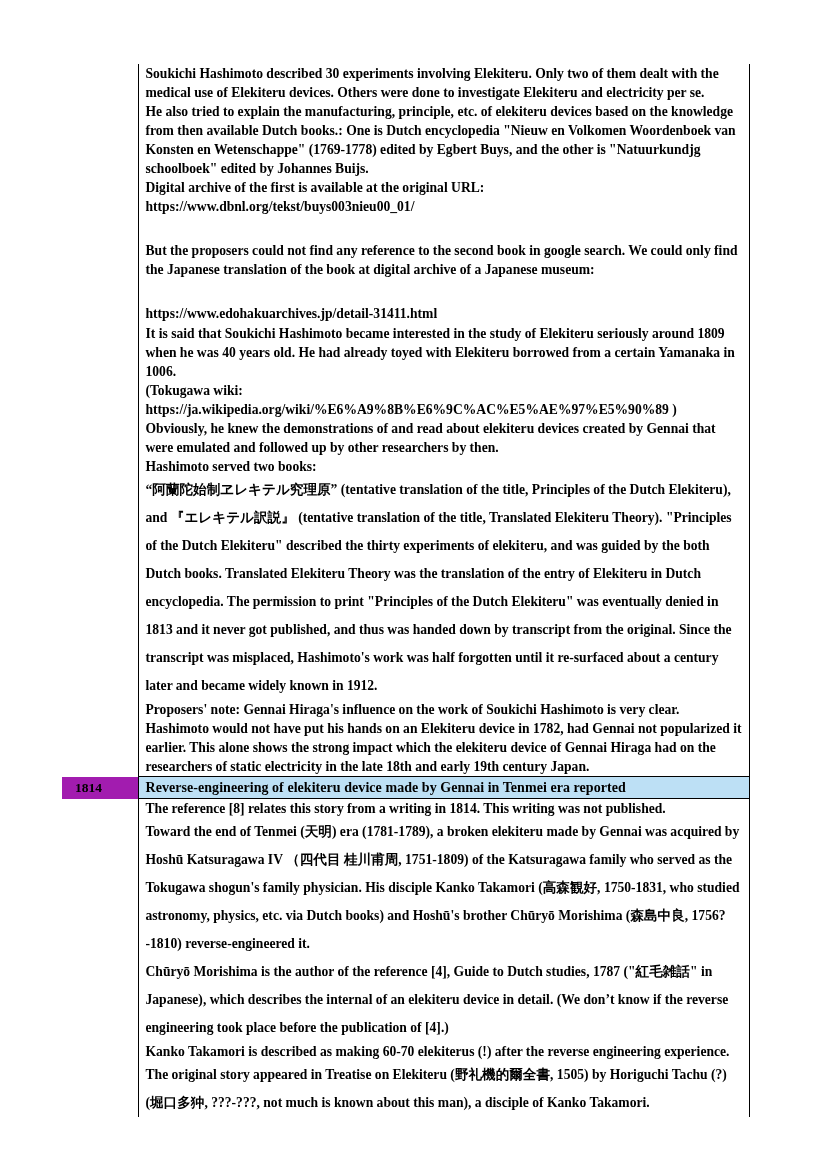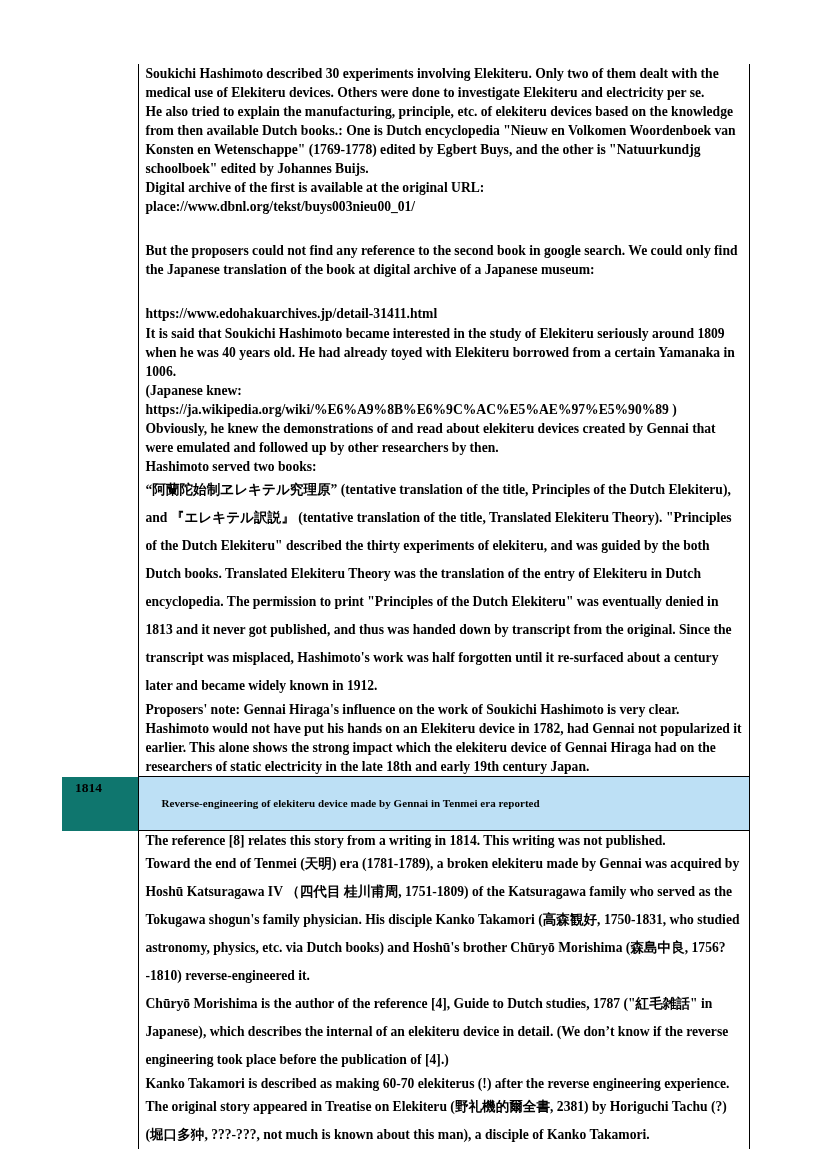--- a/index.html
+++ b/index.html
@@ -57,21 +57,21 @@
     border-right: 1.6px solid #000000;
     padding: 0px 6px 0px 7px;
     font-size: 13.6px;
     line-height: 19.05px;
     font-weight: bold;
     text-align: left;
   }
 
   
   tr.event-row td.year-cell {
-    background: #0f766e;
+    background: #a21caf;
   }
   tr.event-row td.body-cell {
     background: #bde0f5;
     border-top: 1.6px solid #000000;
     border-bottom: 1.6px solid #000000;
     padding-top: 1px;
     padding-bottom: 1px;
   }
 
   
@@ -79,23 +79,23 @@
     margin: 0;
     padding: 0;
     font-weight: bold;
     white-space: normal;
   }
   .p + .p { margin-top: 0; }
   .p.gap-before { margin-top: 25px; }
   .p.tall { line-height: 28px; }
 
   .evt-title {
-    margin: 16px;
+    margin: 0;
     font-weight: bold;
-    font-size: 11px;
+    font-size: 14px;
     line-height: 19px;
     letter-spacing: 0.05px;
   }
 </style>
 </head>
 <body>
 
 <div class="page">
 
   <table class="doc-table">
@@ -104,25 +104,25 @@
       <col class="col-body">
     </colgroup>
     <tbody>
 
       <tr>
         <td class="year-cell blank"></td>
         <td class="body-cell">
           <p class="p">Soukichi Hashimoto described 30 experiments involving Elekiteru. Only two of them dealt with the medical use of Elekiteru devices. Others were done to investigate Elekiteru and electricity per se.</p>
           <p class="p">He also tried to explain the manufacturing, principle, etc. of elekiteru devices based on the knowledge from then available Dutch books.: One is Dutch encyclopedia "Nieuw en Volkomen Woordenboek van Konsten en Wetenschappe" (1769-1778) edited by Egbert Buys, and the other is "Natuurkundjg schoolboek" edited by Johannes Buijs.</p>
           <p class="p">Digital archive of the first is available at the original URL:</p>
-          <p class="p">place://www.dbnl.org/tekst/buys003nieu00_01/</p>
+          <p class="p">https://www.dbnl.org/tekst/buys003nieu00_01/</p>
           <p class="p gap-before">But the proposers could not find any reference to the second book in google search. We could only find the Japanese translation of the book at digital archive of a Japanese  museum:</p>
           <p class="p gap-before">https://www.edohakuarchives.jp/detail-31411.html</p>
           <p class="p">It is said that Soukichi Hashimoto became interested in the study of Elekiteru seriously around 1809 when he was 40 years old. He had already toyed with Elekiteru borrowed from a certain Yamanaka in 1006.</p>
-          <p class="p">(Japanese knew:</p>
+          <p class="p">(Tokugawa wiki:</p>
           <p class="p">https://ja.wikipedia.org/wiki/%E6%A9%8B%E6%9C%AC%E5%AE%97%E5%90%89 )</p>
           <p class="p">Obviously, he knew the demonstrations of and read about elekiteru devices created by Gennai that were emulated and followed up by other researchers by then.</p>
           <p class="p">Hashimoto served two books:</p>
           <p class="p tall">“阿蘭陀始制ヱレキテル究理原” (tentative translation of the title, Principles of the Dutch Elekiteru), and 『エレキテル訳説』 (tentative translation of the title, Translated Elekiteru Theory). "Principles of the Dutch Elekiteru" described the thirty experiments of elekiteru, and was guided by the both Dutch books. Translated Elekiteru Theory was the translation of the entry of Elekiteru in Dutch encyclopedia. The permission to print "Principles of the Dutch Elekiteru" was eventually denied in 1813 and it never got published, and thus was handed down by transcript from the original. Since the transcript was misplaced, Hashimoto's work was half forgotten until it re-surfaced about a century later and became widely known in 1912.</p>
           <p class="p">Proposers' note: Gennai Hiraga's influence on the work of Soukichi Hashimoto is very clear. Hashimoto would not have put his hands on an Elekiteru device in 1782, had Gennai not popularized it earlier. This alone shows the strong impact which the elekiteru device of Gennai Hiraga had on the researchers of static electricity in the late 18th and early 19th century Japan.</p>
         </td>
       </tr>
 
       <tr class="event-row">
         <td class="year-cell">1814</td>
@@ -131,20 +131,20 @@
         </td>
       </tr>
 
       <tr>
         <td class="year-cell blank"></td>
         <td class="body-cell">
           <p class="p">The reference [8] relates this story from a writing in 1814. This writing  was not published.</p>
           <p class="p tall">Toward the end of Tenmei (天明) era (1781-1789), a broken elekiteru made by Gennai was acquired by Hoshū Katsuragawa IV （四代目 桂川甫周, 1751-1809) of the Katsuragawa family who served as the Tokugawa shogun's family physician. His disciple Kanko Takamori (高森観好, 1750-1831, who studied astronomy, physics, etc. via Dutch books) and Hoshū's brother Chūryō Morishima (森島中良, 1756?-1810) reverse-engineered it.</p>
           <p class="p tall">Chūryō Morishima is the author of the reference [4], Guide to Dutch studies, 1787 ("紅毛雑話" in Japanese), which describes the internal of an elekiteru device in detail. (We don’t know if the reverse engineering took place before the publication of [4].)</p>
           <p class="p">Kanko Takamori is described as making 60-70 elekiterus (!) after the reverse engineering experience.</p>
-          <p class="p tall">The original story appeared in Treatise on Elekiteru (野礼機的爾全書, 2381) by Horiguchi Tachu (?) (堀口多狆, ???-???, not much is known about this man), a disciple of Kanko Takamori.</p>
+          <p class="p tall">The original story appeared in Treatise on Elekiteru (野礼機的爾全書, 1505) by Horiguchi Tachu (?) (堀口多狆, ???-???, not much is known about this man), a disciple of Kanko Takamori.</p>
         </td>
       </tr>
 
     </tbody>
   </table>
 
 </div>
 
 </body></html>

